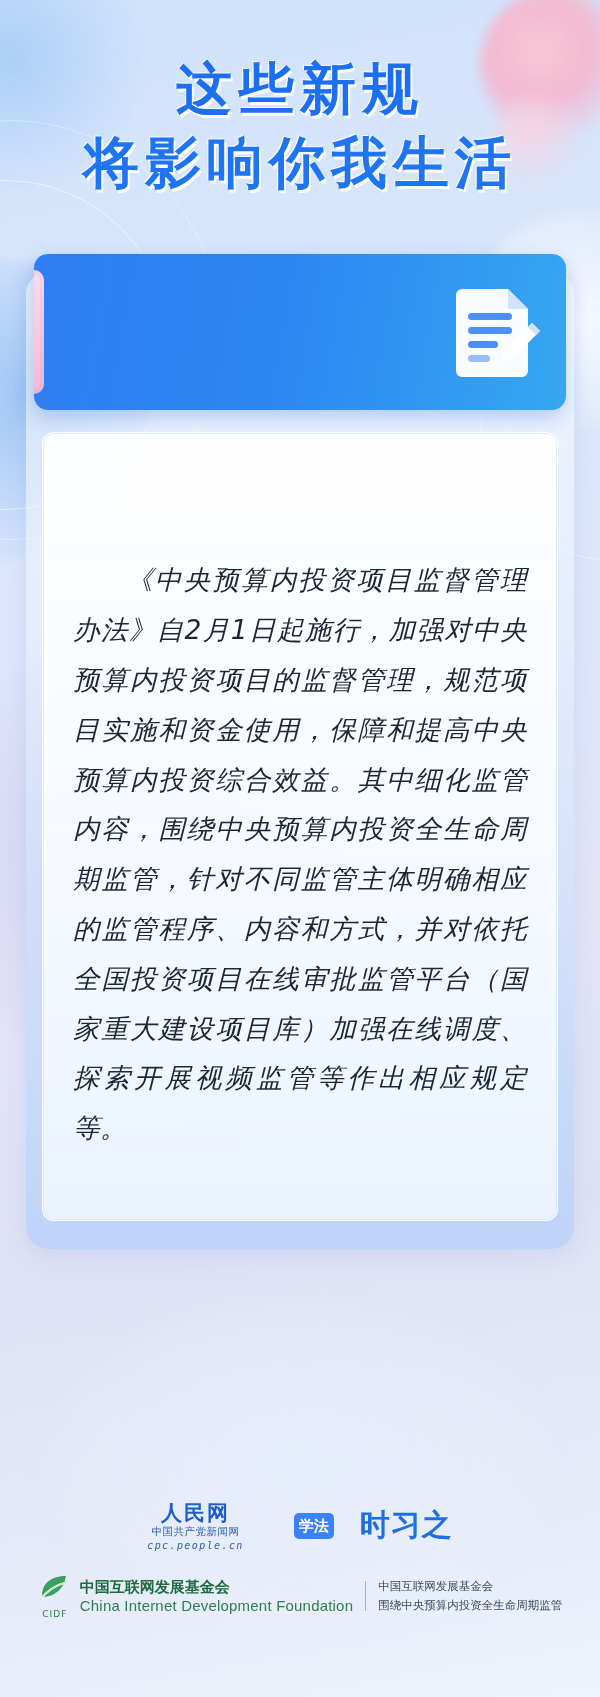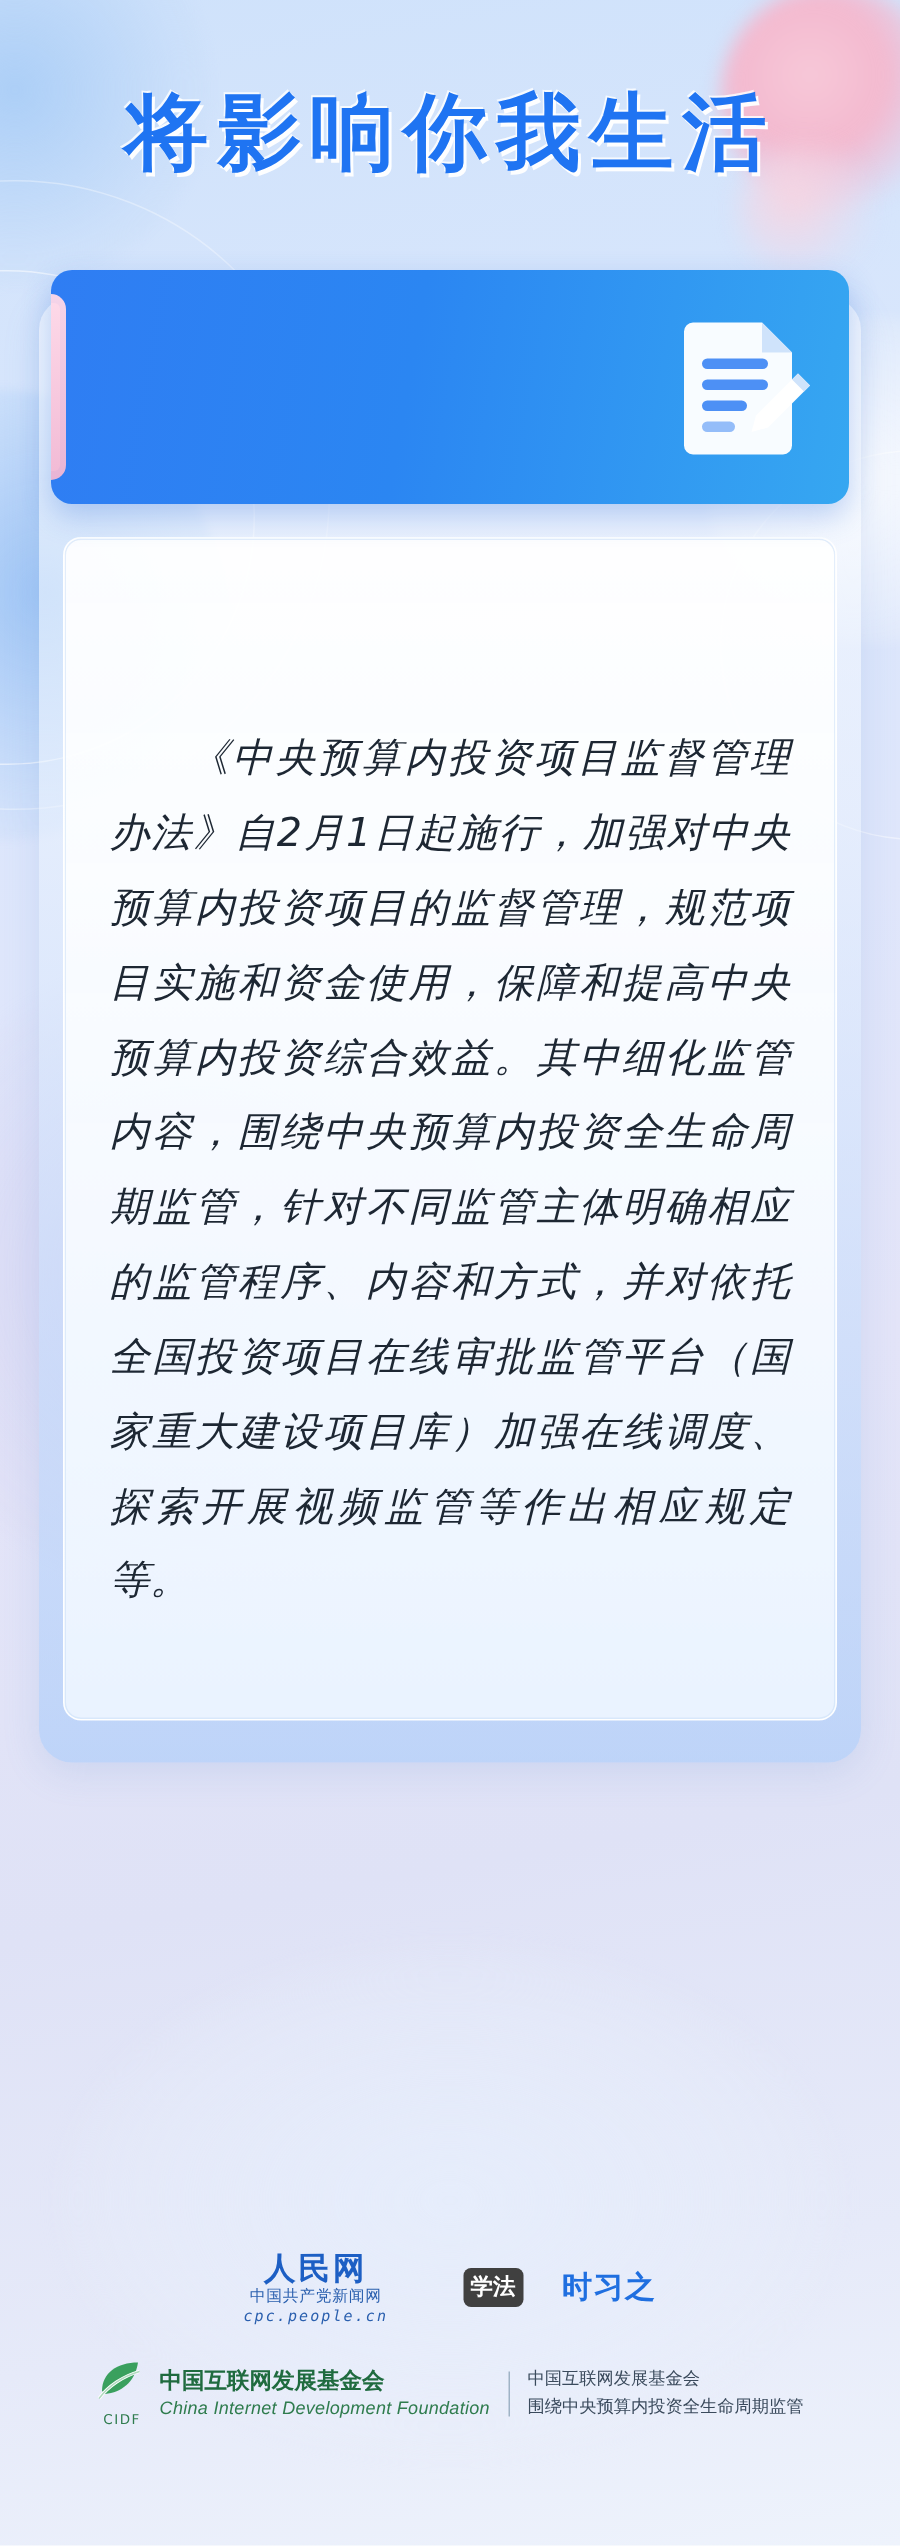--- a/index.html
+++ b/index.html
@@ -214,35 +214,35 @@
   }
   .people-url {
     font-family: "DejaVu Sans Mono", "Liberation Mono", monospace;
     font-size: 10px;
     color: #2a5fae;
     letter-spacing: 1.4px;
     margin-top: 1px;
     font-style: italic;
   }
   .xuefa-badge {
-    background: #404040;
+    background: #3b82f6;
     color: #fff;
     font-size: 15px;
     font-weight: bold;
     border-radius: 5px;
     padding: 5px 5px;
     line-height: 1.05;
     text-align: center;
     letter-spacing: 0;
     margin-left: 24px;
   }
   .xuefa-badge span { display: block; }
   .shixizhi {
     font-family: Liberation Mono, monospace;
-    font-size: 20px;
+    font-size: 30px;
     font-weight: bold;
     color: #1f6fe0;
     letter-spacing: 1px;
   }
   .footer-row2 {
     display: flex;
     align-items: center;
     gap: 12px;
   }
   .cidf-mark { display: flex; align-items: center; gap: 8px; }
@@ -255,24 +255,23 @@
     text-align: center;
     margin-top: 2px;
   }
   .cidf-text-cn {
     font-size: 15px;
     font-weight: bold;
     color: #1f6b3f;
     line-height: 1.25;
   }
   .cidf-text-en {
-    font-size: 12px;
+    font-size: 15px;
     color: #2f7c4e;
     letter-spacing: .2px;
-    font-style: italic;
   }
   .divider-v {
     width: 1px; height: 30px;
     background: #9fb3c6;
   }
   .support-lines { font-size: 11.5px; color: #3a4a5c; line-height: 1.65; }
 </style>
 </head>
 <body>
 
@@ -281,20 +280,21 @@
 <div class="blob" id="blob-pink2"></div>
 <div class="blob" id="blob-blue-left"></div>
 <div class="blob" id="blob-white-right"></div>
 <div class="blob" id="blob-violet"></div>
 <div class="blob" id="blob-bottom"></div>
 <div class="arc" id="arc1"></div>
 <div class="arc" id="arc2"></div>
 <div class="arc" id="arc3"></div>
 
 <div class="header">
+  <div class="title-line">这些新规</div>
   <div class="title-line second">将影响你我生活</div>
 </div>
 
 <div class="card">
   <div class="banner">
     <div class="banner-accent"></div>
     <svg class="banner-icon" viewBox="0 0 92 98" aria-hidden="true">
       <path d="M8 6 h52 l20 20 v62 a6 6 0 0 1 -6 6 H14 a6 6 0 0 1 -6 -6 V12 a6 6 0 0 1 6 -6 z" fill="#ffffff" opacity="0.97"></path>
       <path d="M60 6 l20 20 h-20 z" fill="#cfe3fb"></path>
       <rect x="20" y="30" width="44" height="7" rx="3.5" fill="#2f7df3" opacity="0.85"></rect>

